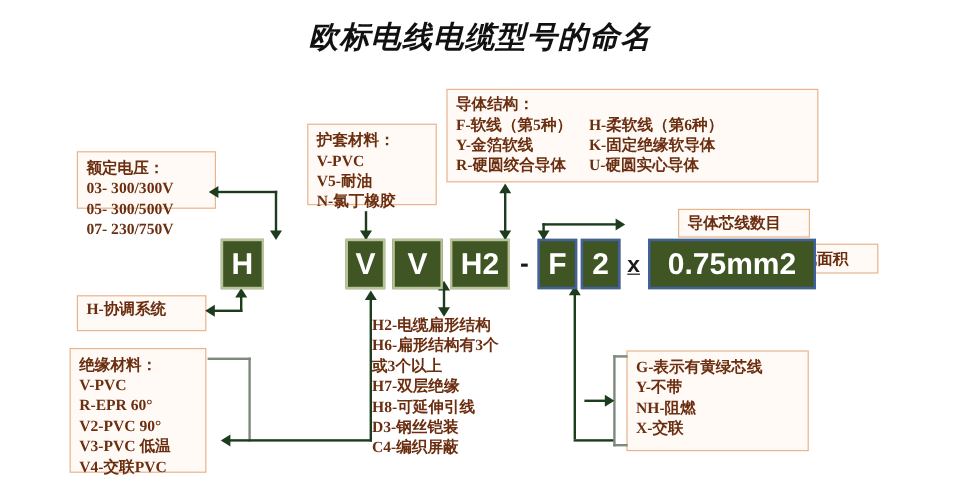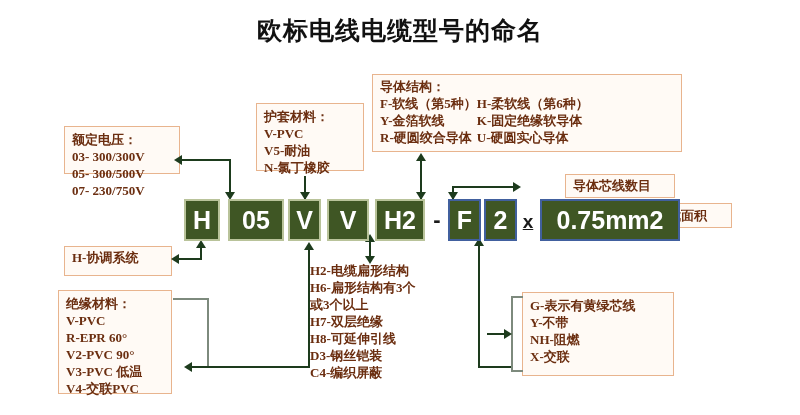--- a/index.html
+++ b/index.html
@@ -5,39 +5,39 @@
   html,body{margin:0;padding:0;}
   body{
     width:800px;height:415px;background:#ffffff;
     font-family:"Liberation Serif","DejaVu Serif",serif;
     overflow:hidden;position:relative;
   }
   #stage{position:absolute;left:0;top:0;width:800px;height:415px;}
 
   .title{
     position:absolute;left:0;top:14px;width:800px;text-align:center;
-    font-size:25px;font-weight:bold;color:#111111;letter-spacing:1px;
+    font-size:25px;font-weight:bold;color:#111111;letter-spacing:1px;font-style:italic;
   }
 
   
   .infobox{
     position:absolute;
     border:1px solid #e8b48e;
     background:#fffaf5;
     color:#6b2e10;
     font-size:13px;
     line-height:17px;
     padding:4px 7px 5px 7px;
     box-sizing:border-box;
     font-weight:bold;
     white-space:nowrap;
   }
   .infobox .hdr{font-weight:bold;display:block;}
   .infobox .ln{display:block;font-weight:bold;}
-  .twocol{display:flex;}
+  .twocol{display:flex;gap:14px;}
   .twocol .col{display:block;}
 
   
   .chip{
     position:absolute;
     background:#3f5624;
     color:#ffffff;
     font-family:"Liberation Sans","DejaVu Sans",sans-serif;
     font-weight:bold;
     display:flex;align-items:center;justify-content:center;
@@ -185,23 +185,20 @@
   <div class="ln-h grey" style="left:511px;top:296px;width:12px;"></div>
   <div class="ln-v grey" style="left:511px;top:296px;height:76px;"></div>
   <div class="ln-h grey" style="left:511px;top:370px;width:12px;"></div>
   <div class="arw right" style="left:504px;top:329px;"></div>
   <div class="ln-h" style="left:487px;top:333px;width:18px;"></div>
 
   <div class="chip olive" style="left:184px;top:199px;width:36px;height:42px;font-size:25px;">
     <span>H</span>
   </div>
 
-  <div class="chip olive" style="left:228px;top:199px;width:56px;height:42px;font-size:25px;">
-    <span>05</span>
-  </div>
 
   <div class="chip olive" style="left:288px;top:199px;width:33px;height:42px;font-size:25px;">
     <span>V</span>
   </div>
 
   <div class="chip olive" style="left:327px;top:199px;width:42px;height:42px;font-size:25px;">
     <span>V</span>
   </div>
 
   <div class="chip olive" style="left:375px;top:199px;width:50px;height:42px;font-size:25px;">

